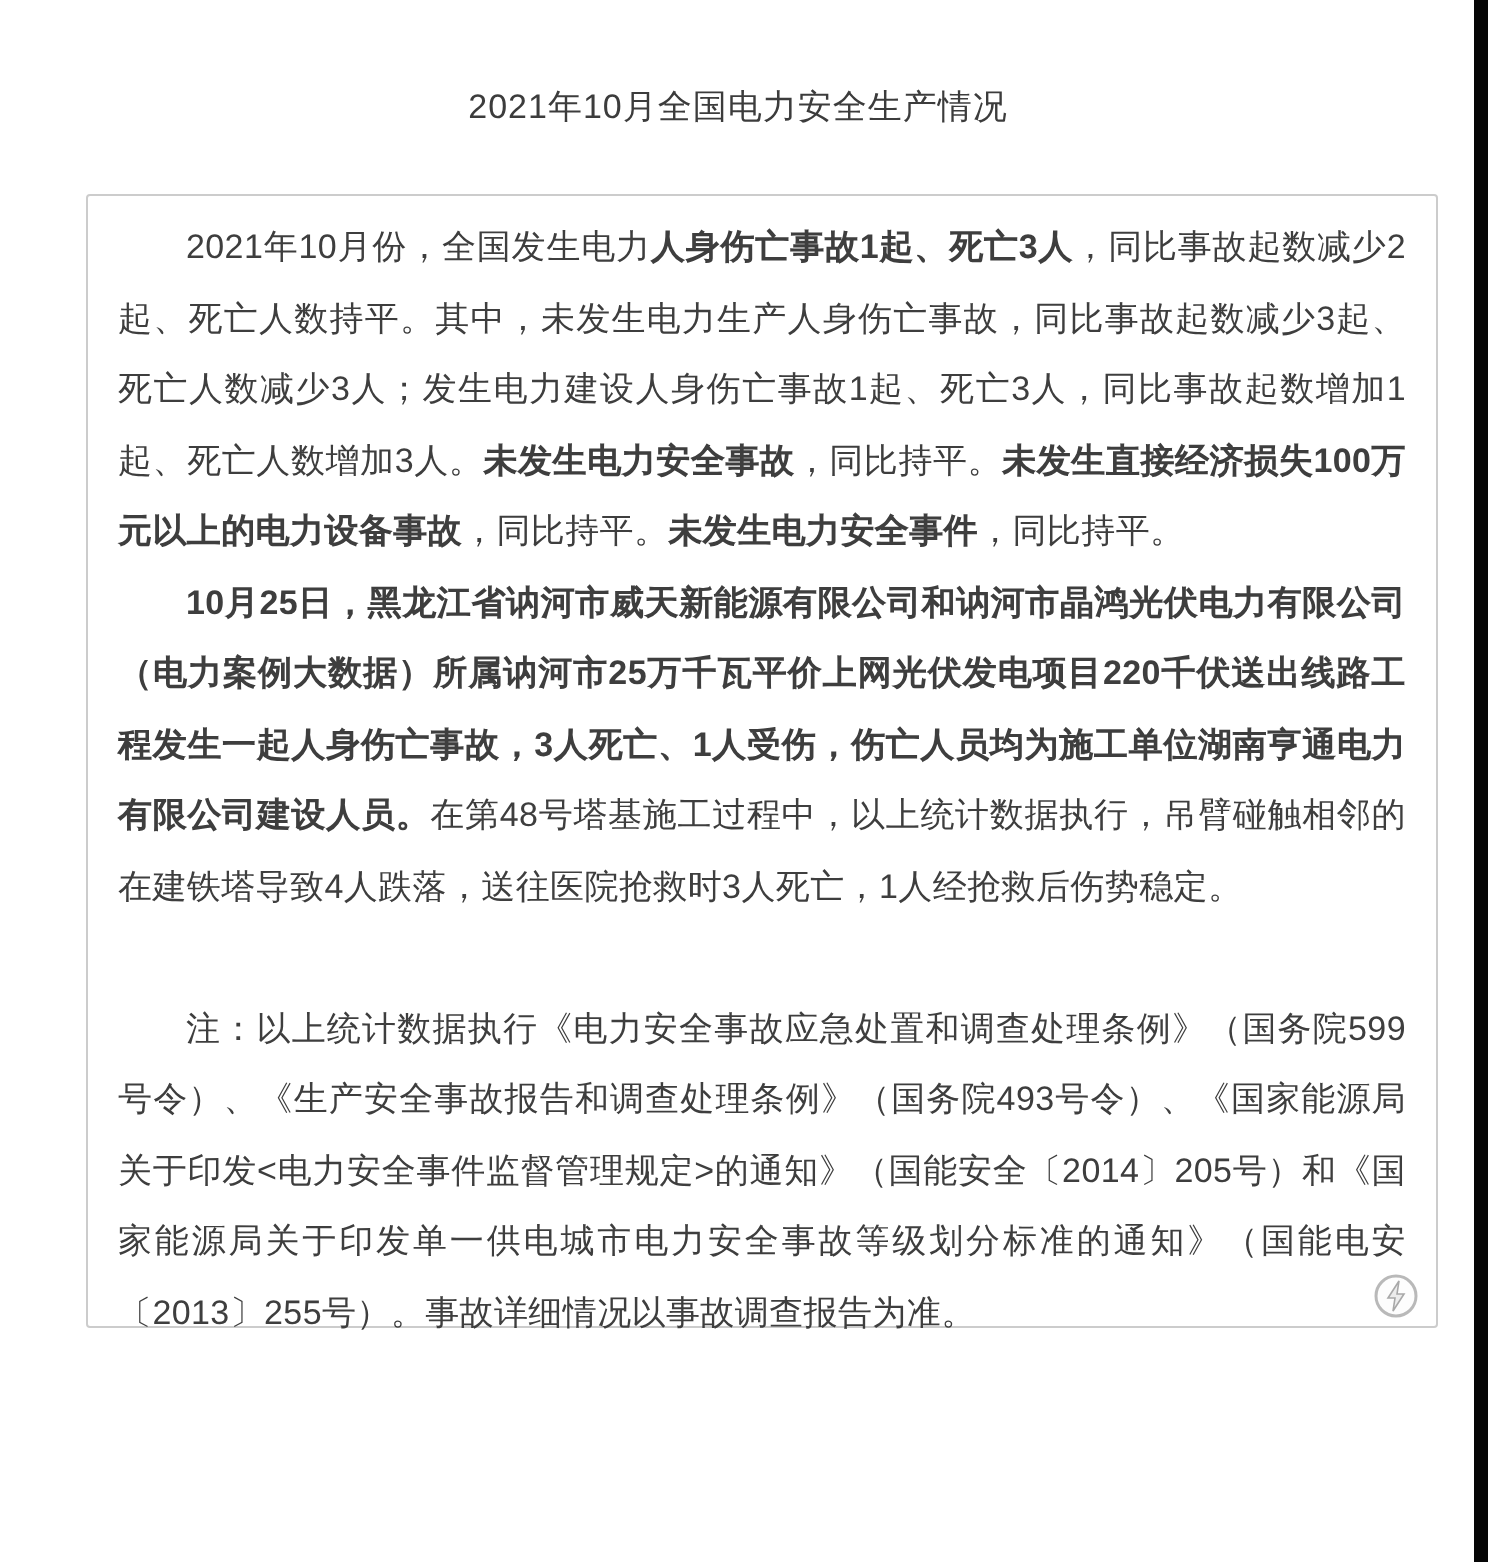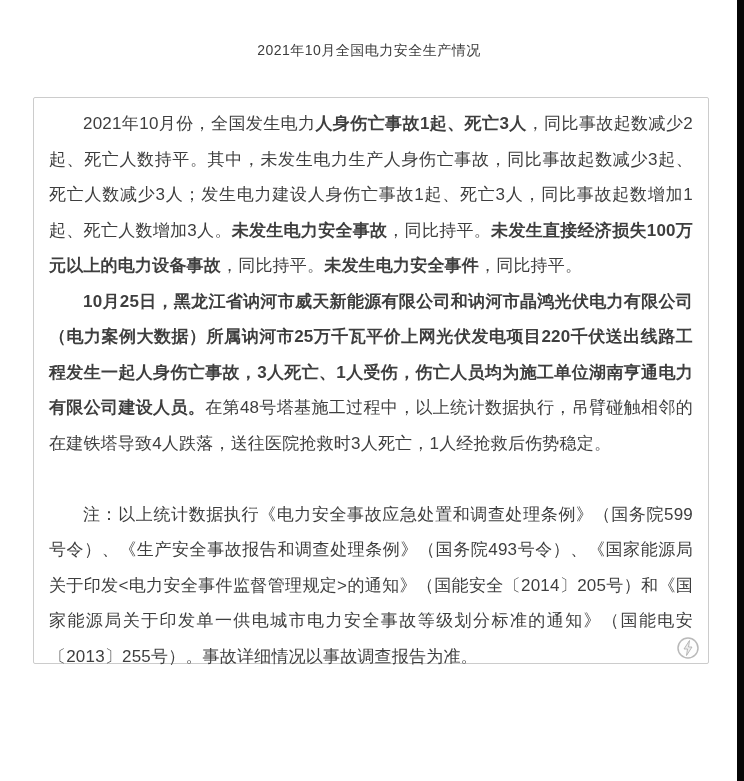--- a/index.html
+++ b/index.html
@@ -15,28 +15,28 @@
     background: #ffffff;
     overflow: hidden;
   }
   .title {
     position: absolute;
     top: 42px;
     left: 0;
     width: 738px;
     margin: 0;
     text-align: center;
-    font-size: 14px;
+    font-size: 17px;
     font-weight: 500;
     color: #3c3c3c;
     letter-spacing: 0.5px;
   }
   .content-box {
     position: absolute;
-    left: 33px;
+    left: 43px;
     top: 97px;
     width: 676px;
     height: 567px;
     box-sizing: border-box;
     border: 1px solid #cccccc;
     border-radius: 2px;
     background: #ffffff;
     padding: 8px 15px 0 15px;
     color: #3e3e3e;
     font-size: 17px;

